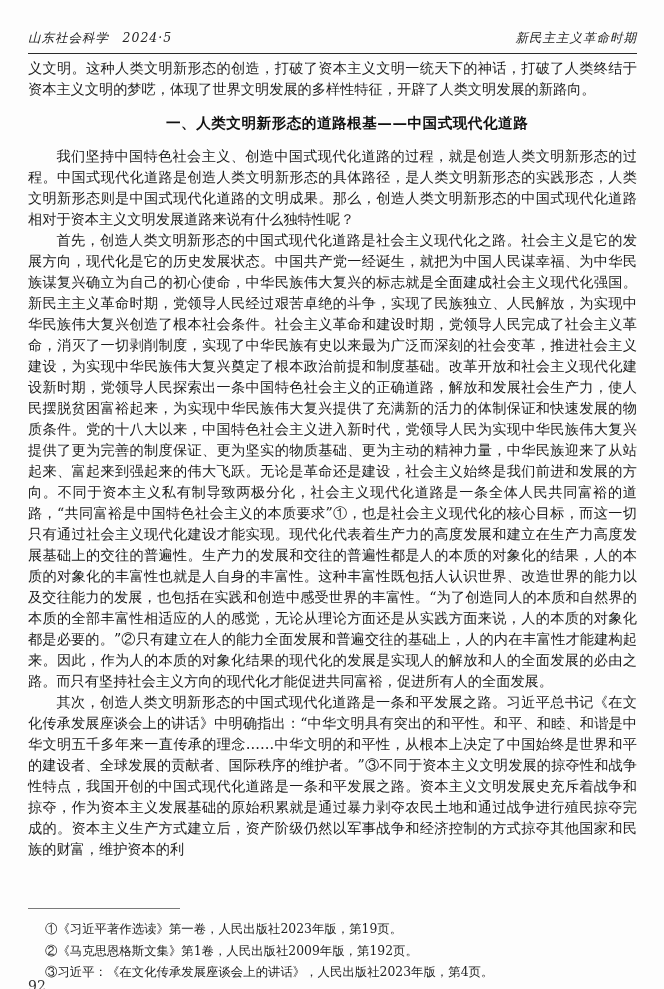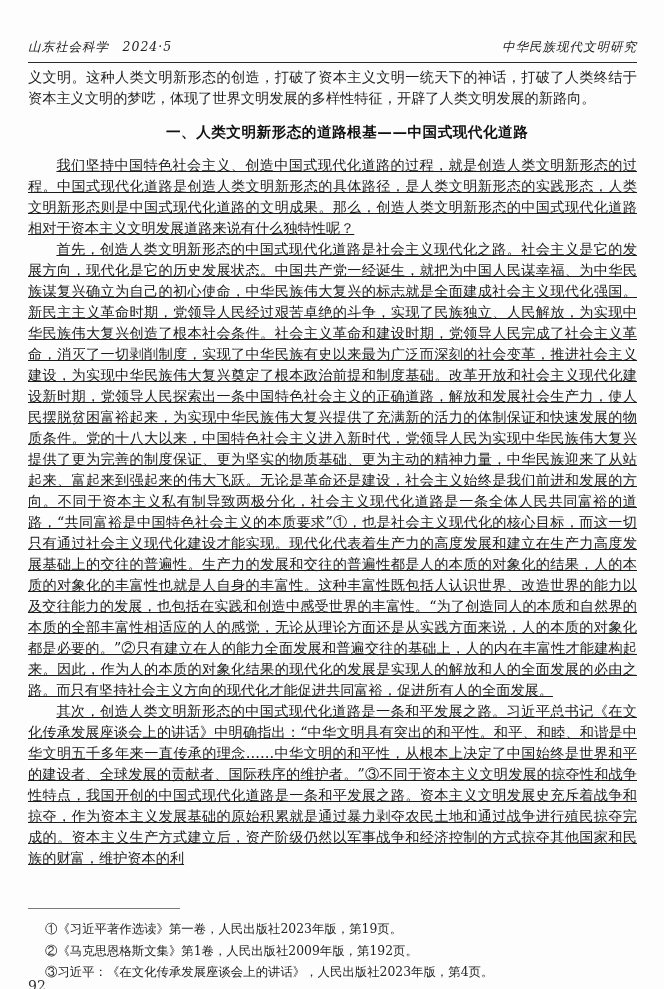--- a/index.html
+++ b/index.html
@@ -11,21 +11,21 @@
     font-family: "DejaVu Serif", "Liberation Serif", serif;
     overflow: hidden;
     position: relative;
   }
   .page {
     position: relative;
     width: 664px;
     height: 989px;
     overflow: hidden;
     box-sizing: border-box;
-    padding: 39px 27px 0 28px;
+    padding: 30px 27px 0 28px;
   }
   
   .running-head {
     display: flex;
     justify-content: space-between;
     align-items: baseline;
     font-size: 12.5px;
     font-style: italic;
     letter-spacing: 1px;
     color: #222;
@@ -39,21 +39,21 @@
   .article {
     margin-top: 4px;
     font-size: 14.2px;
     line-height: 21px;
     text-align: justify;
     text-justify: inter-ideograph;
     word-break: break-all;
     color: #1c1c1c;
   }
   .article p { margin: 0; }
-  p.indent { text-indent: 2em; text-decoration: underline; }
+  p.indent { text-indent: 2em; }
   h2.section-heading {
     font-family: "DejaVu Sans", "Liberation Sans", sans-serif;
     font-size: 14.6px;
     font-weight: bold;
     color: #111;
     margin: 12px 0 13px 0;
     text-indent: 2em;
     letter-spacing: 0.5px;
     line-height: 21px;
     text-align: center;
@@ -88,21 +88,21 @@
     color: #333;
   }
 </style>
 </head>
 <body>
 
 <div class="page">
 
   <div class="running-head">
     <span>山东社会科学　2024·5</span>
-    <span>中华民族现代文明研究</span>
+    <span>新民主主义革命时期</span>
   </div>
   <hr class="head-rule">
 
   <div class="article">
     <p>义文明。这种人类文明新形态的创造，打破了资本主义文明一统天下的神话，打破了人类终结于资本主义文明的梦呓，体现了世界文明发展的多样性特征，开辟了人类文明发展的新路向。</p>
 
     <h2 class="section-heading">一、人类文明新形态的道路根基——中国式现代化道路</h2>
 
     <p class="indent">我们坚持中国特色社会主义、创造中国式现代化道路的过程，就是创造人类文明新形态的过程。中国式现代化道路是创造人类文明新形态的具体路径，是人类文明新形态的实践形态，人类文明新形态则是中国式现代化道路的文明成果。那么，创造人类文明新形态的中国式现代化道路相对于资本主义文明发展道路来说有什么独特性呢？</p>
 

